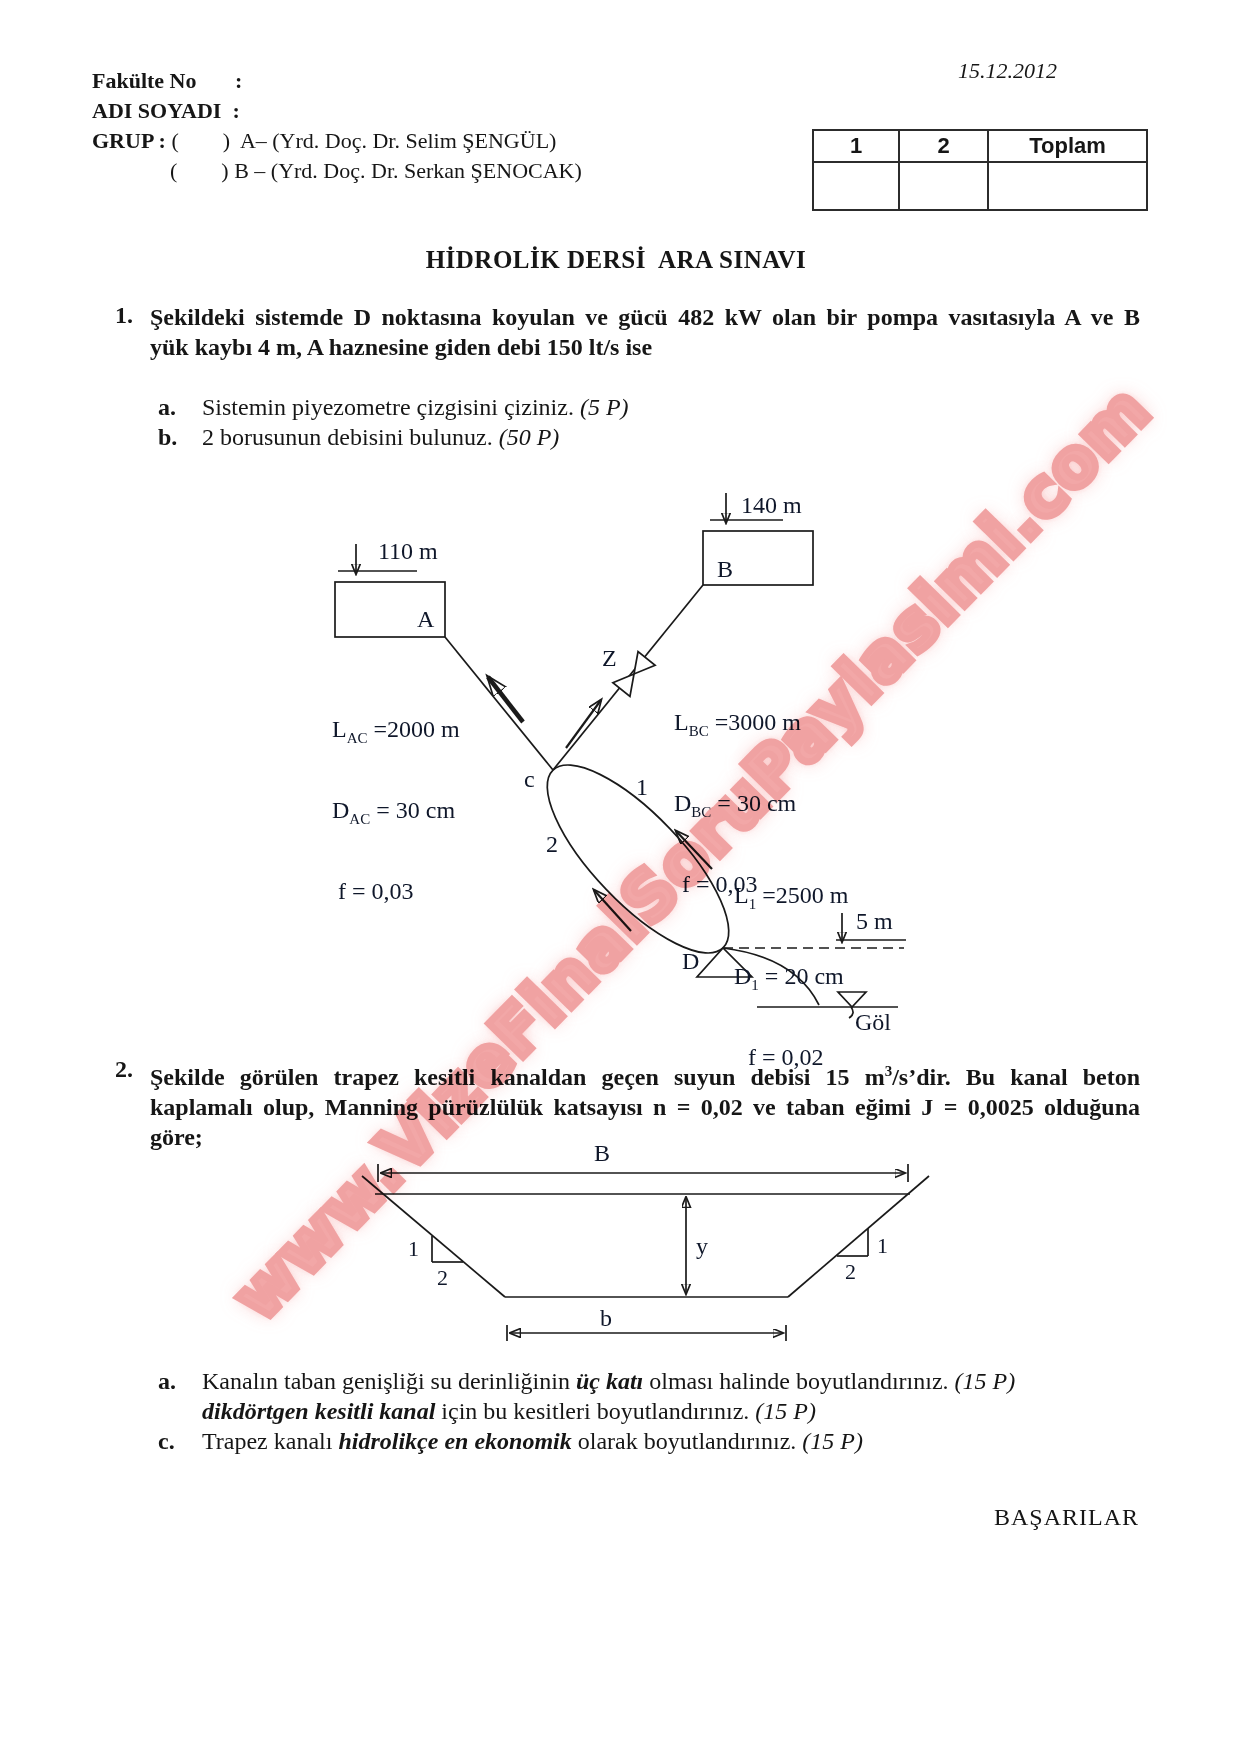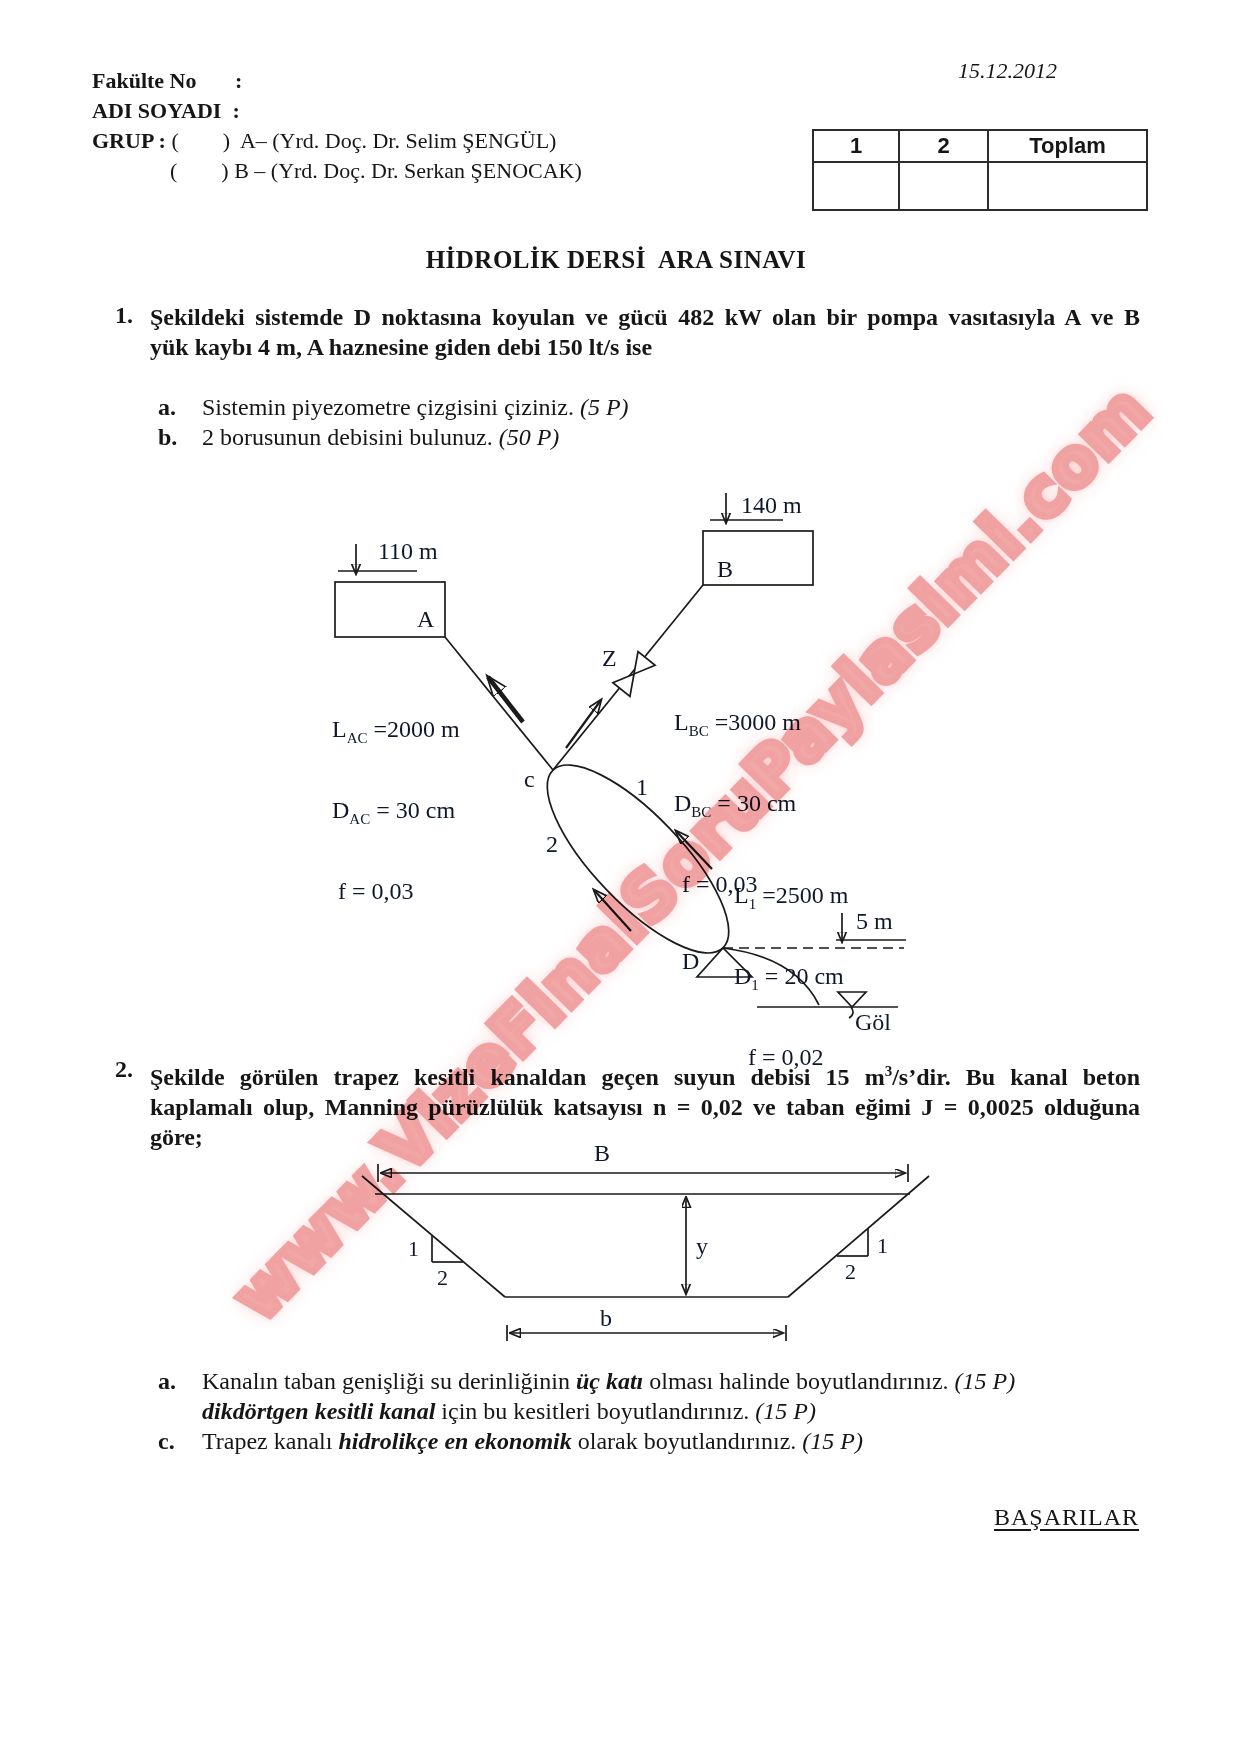--- a/index.html
+++ b/index.html
@@ -54,21 +54,21 @@
 
   
   .watermark { position:absolute; left:96px; top:1296px; transform:rotate(-45.6deg);
                transform-origin:0 0; font-family:"DejaVu Sans", sans-serif; font-weight:bold;
                font-size:66px; letter-spacing:1px; white-space:pre; mix-blend-mode:multiply;
                opacity:.95; z-index:40; pointer-events:none; }
   .wm-stroke { position:relative; color:#f2a2a2; -webkit-text-stroke:7px #f09d9d;
                text-shadow:0 0 18px rgba(246,150,150,.65), 0 0 6px rgba(246,150,150,.85); }
   .wm-fill { position:absolute; left:0; top:0; color:#ffffff; }
 
-  .closing { left:994px; top:1504px; font-size:24px; text-decoration:underline;
+  .closing { left:994px; top:1504px; font-size:24px; 
              text-underline-offset:4px; letter-spacing:1px; }
 </style>
 </head>
 <body>
 
 <div class="page">
 
   <svg class="lines" width="1240" height="1754" viewBox="0 0 1240 1754">
     <defs>
       <marker id="mdim" markerUnits="userSpaceOnUse" markerWidth="12" markerHeight="10" refX="10.5" refY="4.5" orient="auto-start-reverse">

